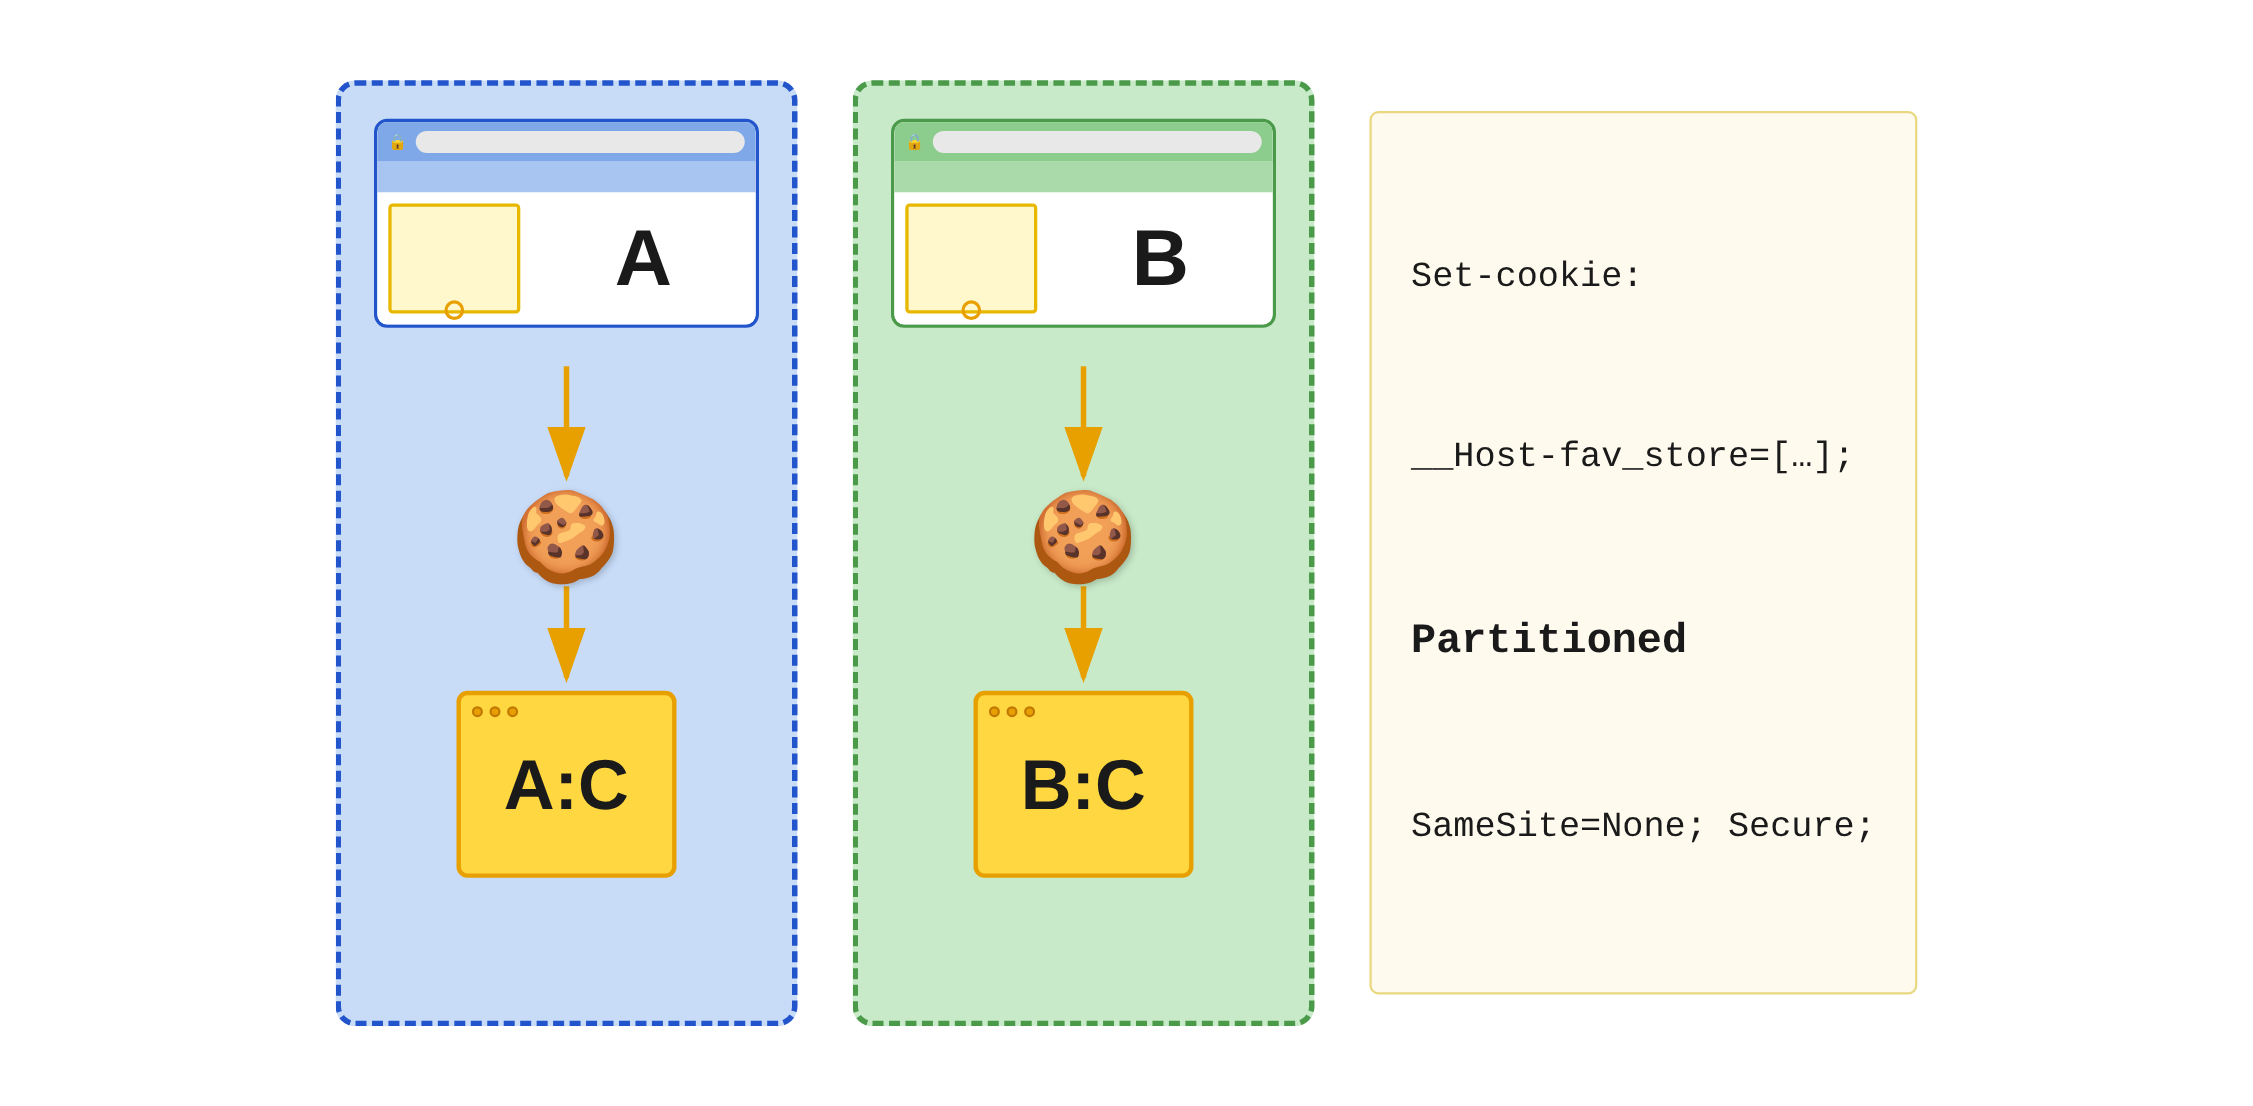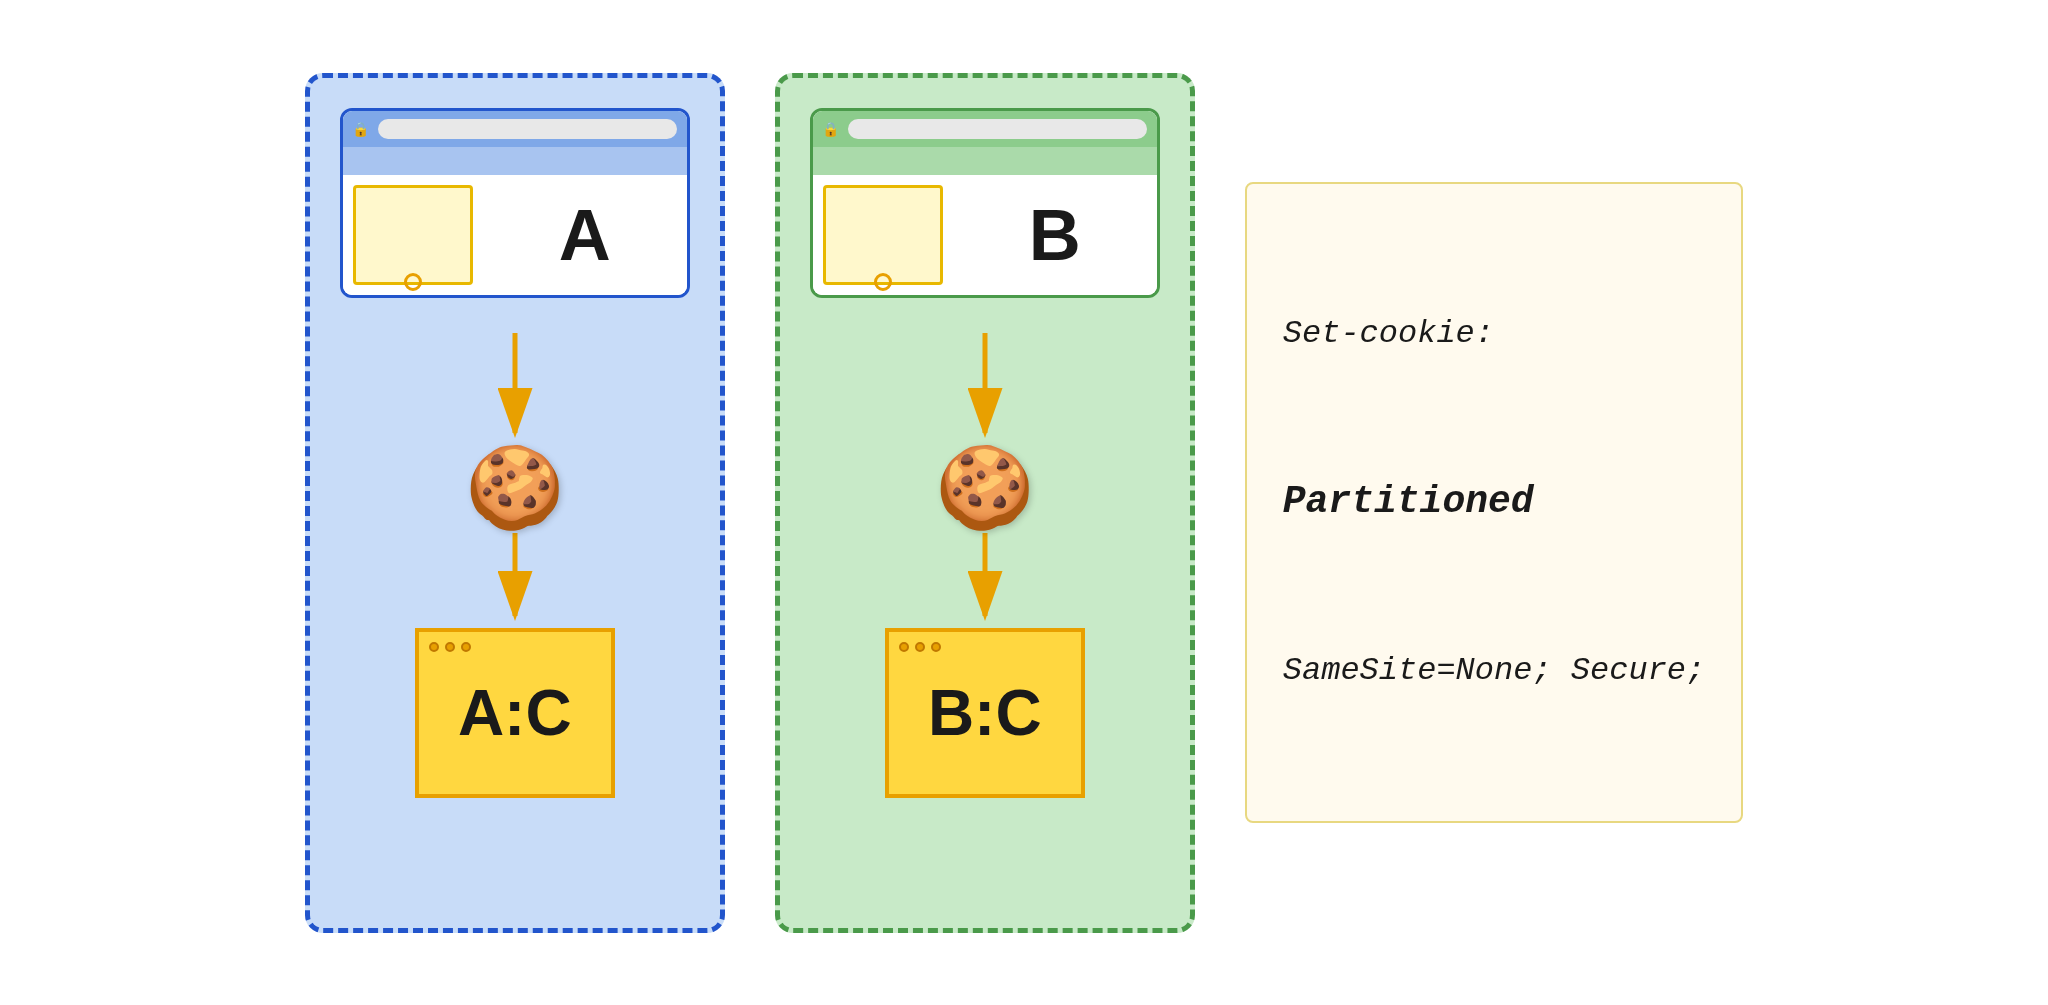--- a/index.html
+++ b/index.html
@@ -160,21 +160,21 @@
     .cookie-emoji {
       font-size: 80px;
       line-height: 1;
       filter: drop-shadow(2px 2px 3px rgba(0,0,0,0.2));
     }
 
     
     .storage-box {
       background: #ffd740;
       border: 4px solid #e8a000;
-      border-radius: 0;
+      border-radius: 10px;
       width: 200px;
       min-height: 170px;
       display: flex;
       align-items: center;
       justify-content: center;
       position: relative;
       margin-top: 0;
     }
 
     .storage-box-dots {
@@ -204,21 +204,20 @@
     .code-block {
       background: #fffaee;
       border: 2px solid #e8d880;
       border-radius: 8px;
       padding: 14px 36px;
       font-family: 'Courier New', Courier, monospace;
       font-size: 32px;
       line-height: 1.7;
       white-space: pre;
       max-width: 580px;
-      font-style: italic;
     }
 
     .code-line {
       display: block;
       color: #1a1a1a;
     }
 
     .code-line-bold {
       font-weight: 900;
       font-size: 38px;
@@ -330,17 +329,18 @@
           <div class="storage-dot"></div>
           <div class="storage-dot"></div>
         </div>
         <span class="storage-label">B:C</span>
       </div>
     </div>
   </div>
 
   <div class="code-block">
     <span class="code-line">Set-cookie:</span>
+    <span class="code-line">__Host-fav_store=[…];</span>
     <span class="code-line code-line-bold">Partitioned</span>
     <span class="code-line">SameSite=None; Secure;</span>
   </div>
 
 </div>
 
 </body></html>

